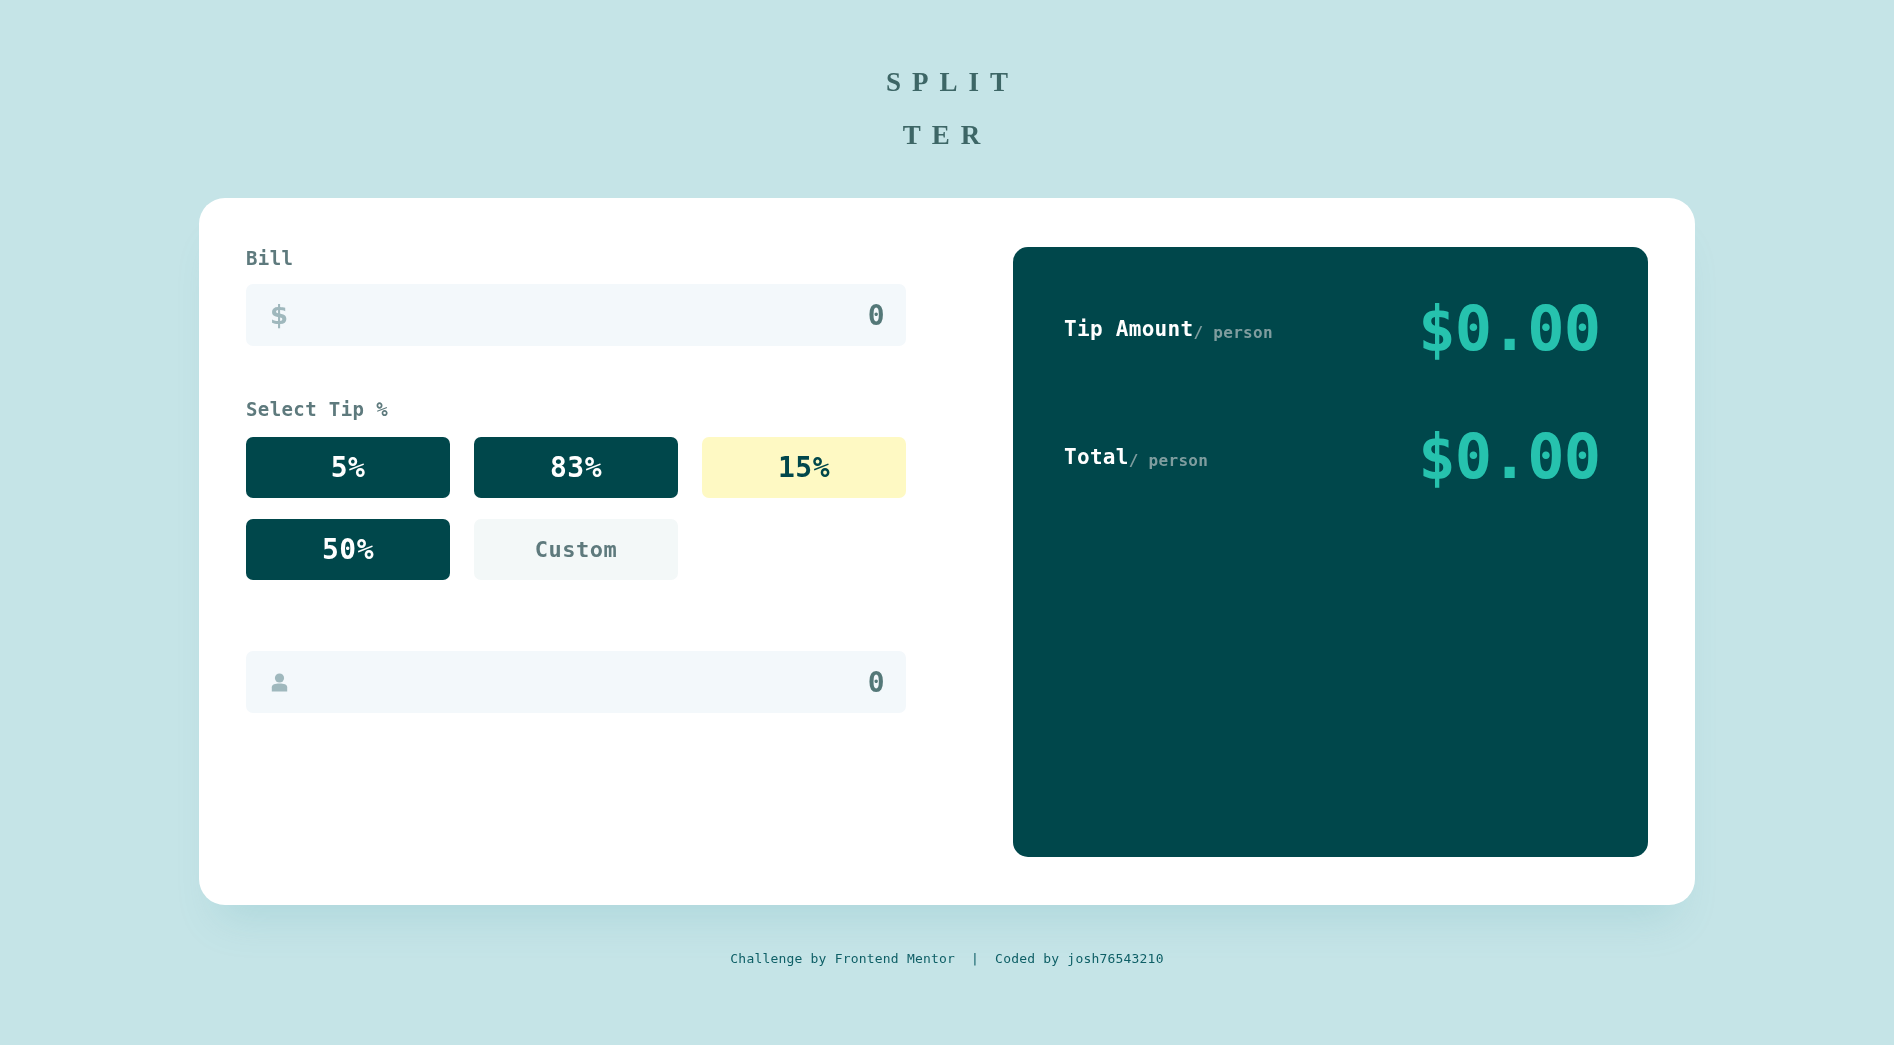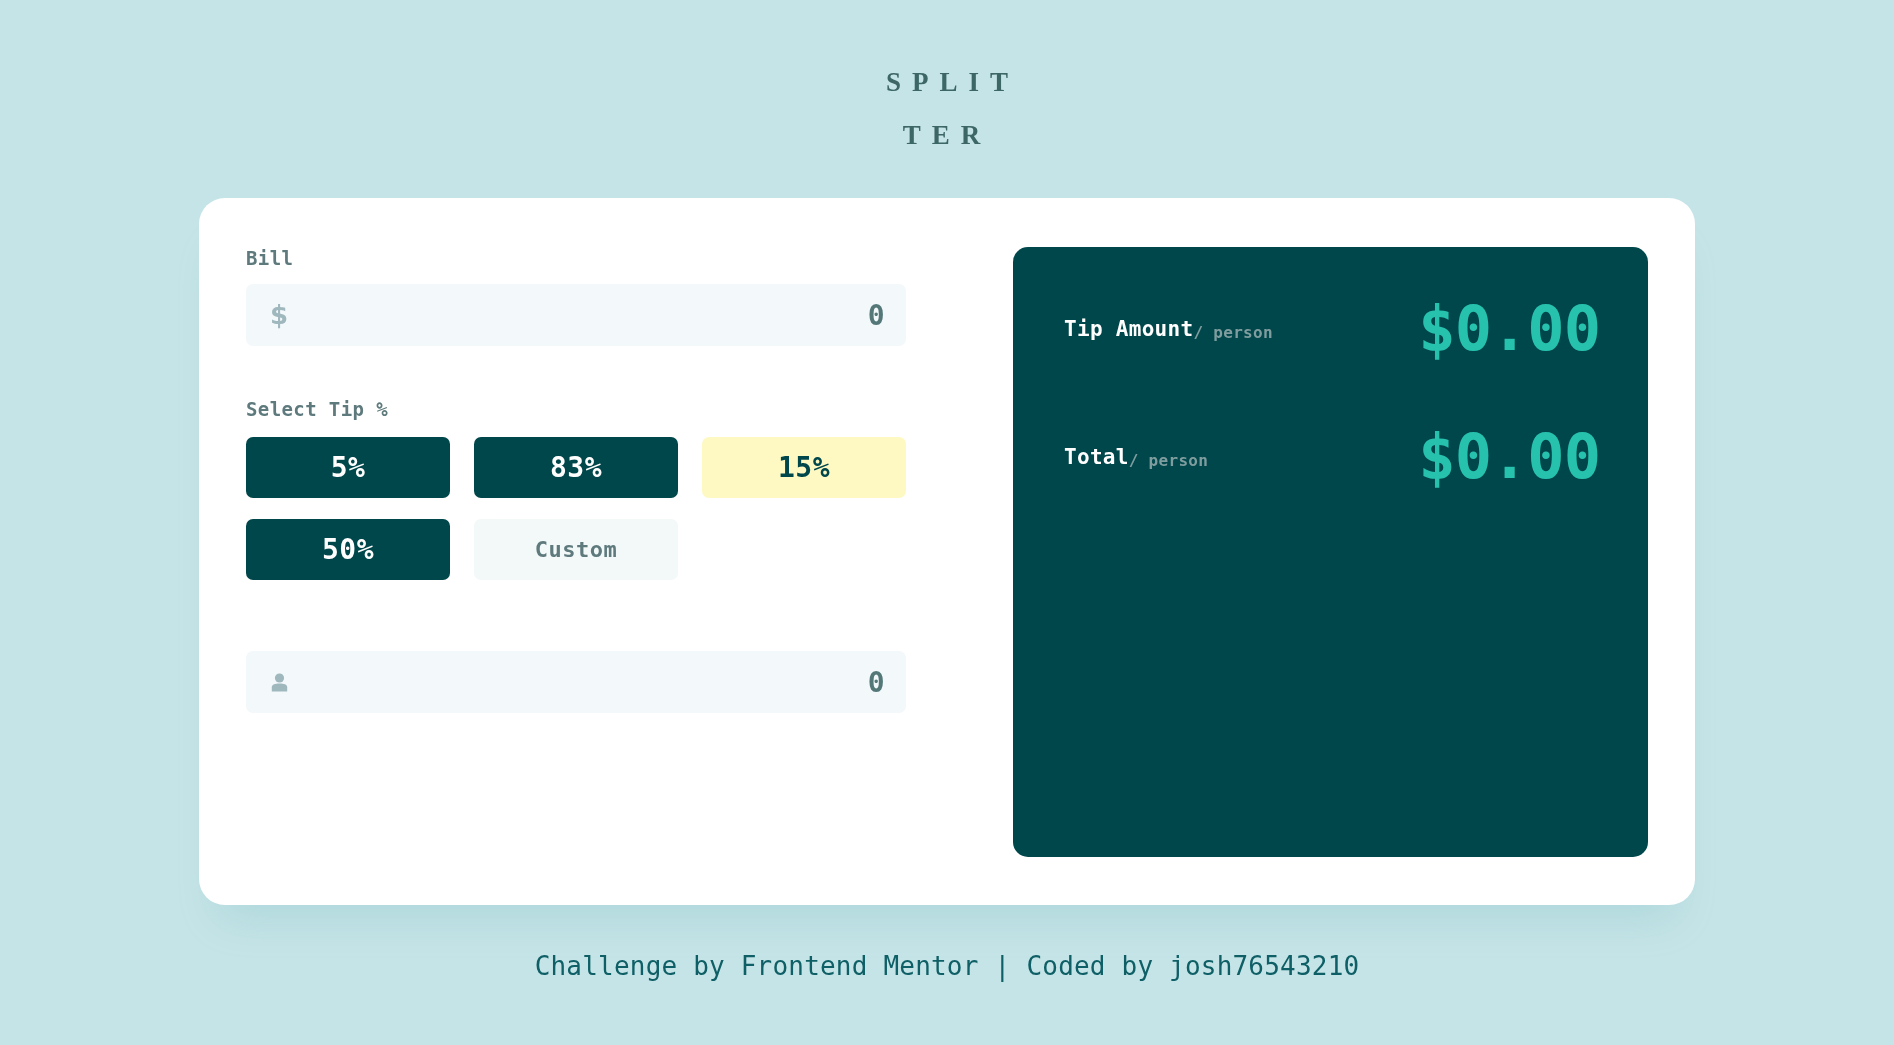--- a/index.html
+++ b/index.html
@@ -202,21 +202,21 @@
     cursor: pointer;
     display: flex;
     align-items: center;
     justify-content: center;
   }
 
   
   .page-footer {
     margin-top: 46px;
     color: #0e5f66;
-    font-size: 26px;
+    font-size: 13px;
     letter-spacing: 0.2px;
     display: flex;
     align-items: center;
     gap: 16px;
   }
   .footer-divider { color: #0e5f66; }
 </style>
 </head>
 <body>
 

